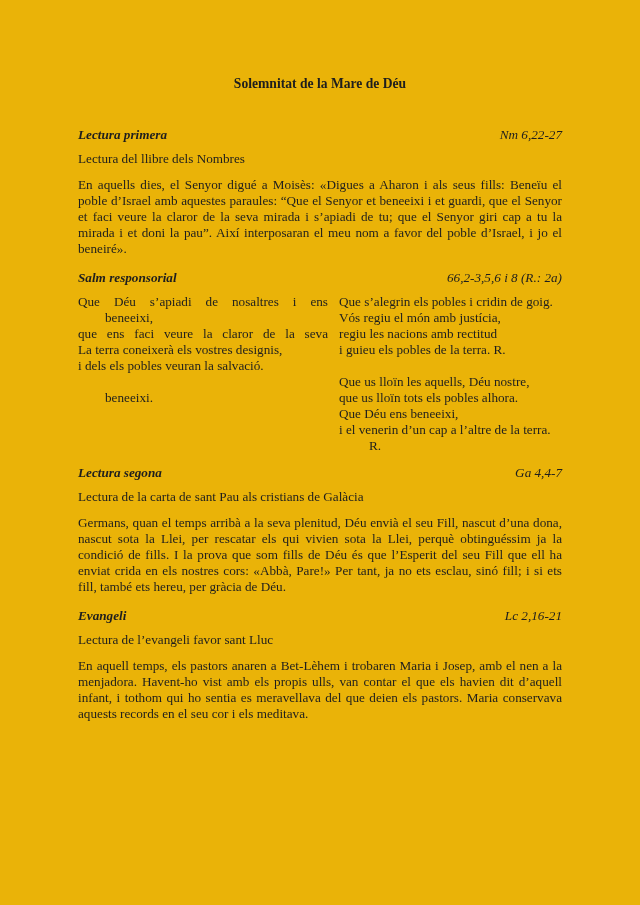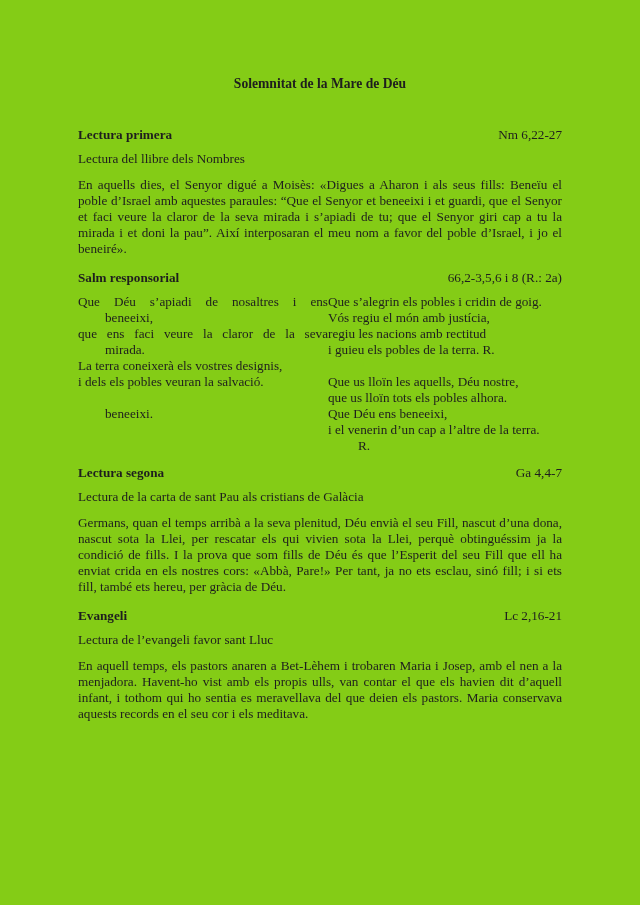--- a/index.html
+++ b/index.html
@@ -6,57 +6,59 @@
   html, body {
     margin: 0;
     padding: 0;
     background: #ffffff;
   }
   .page {
     position: relative;
     width: 640px;
     height: 905px;
     margin: 0 auto;
-    background: #84cc16;
+    background: #eab308;
     color: #1e1e1e;
     font-family: "Liberation Serif", "DejaVu Serif", serif;
     font-size: 13.2px;
     line-height: 16px;
     box-sizing: border-box;
     padding: 76px 78px 0 78px;
     overflow: hidden;
   }
   .doc-title {
     text-align: center;
     font-weight: bold;
     font-size: 13.6px;
     margin: 0 0 35px 0;
   }
   .heading-row {
     display: flex;
     justify-content: space-between;
     align-items: flex-start;
     margin-top: 11px;
+    font-style: italic;
   }
   .heading-row.first { margin-top: 0; }
   .section-heading {
     font-weight: bold;
   }
   .section-ref {
     font-weight: normal;
   }
   .source-line {
     margin-top: 8px;
   }
   .para {
     margin-top: 10px;
     text-align: justify;
   }
   .psalm-wrap {
     display: flex;
+    gap: 11px;
     margin-top: 8px;
     width: 517px; 
   }
   .psalm-col-left  { width: 250px; flex: 0 0 auto; }
   .psalm-col-right { width: 256px; flex: 0 0 auto; }
   .stanza + .stanza { margin-top: 16px; }
   .pl { line-height: 16px; }
   .pl.indent  { padding-left: 27px; }
   .pl.indent2 { padding-left: 30px; }
   
@@ -80,21 +82,20 @@
     <span class="section-heading">Salm responsorial</span>
     <span class="section-ref">66,2-3,5,6 i 8 (R.: 2a)</span>
   </div>
 
   <div class="psalm-wrap">
     <div class="psalm-col-left">
       <div class="stanza">
         <div class="pl j">Que Déu s’apiadi de nosaltres i ens</div>
         <div class="pl indent">beneeixi,</div>
         <div class="pl j">que ens faci veure la claror de la seva</div>
-        <div class="pl indent">mirada.</div>
         <div class="pl">La terra coneixerà els vostres designis,</div>
         <div class="pl">i dels els pobles veuran la salvació.</div>
       </div>
       <div class="stanza">
         <div class="pl indent">beneeixi.</div>
       </div>
     </div>
     <div class="psalm-col-right">
       <div class="stanza">
         <div class="pl">Que s’alegrin els pobles i cridin de goig.</div>

